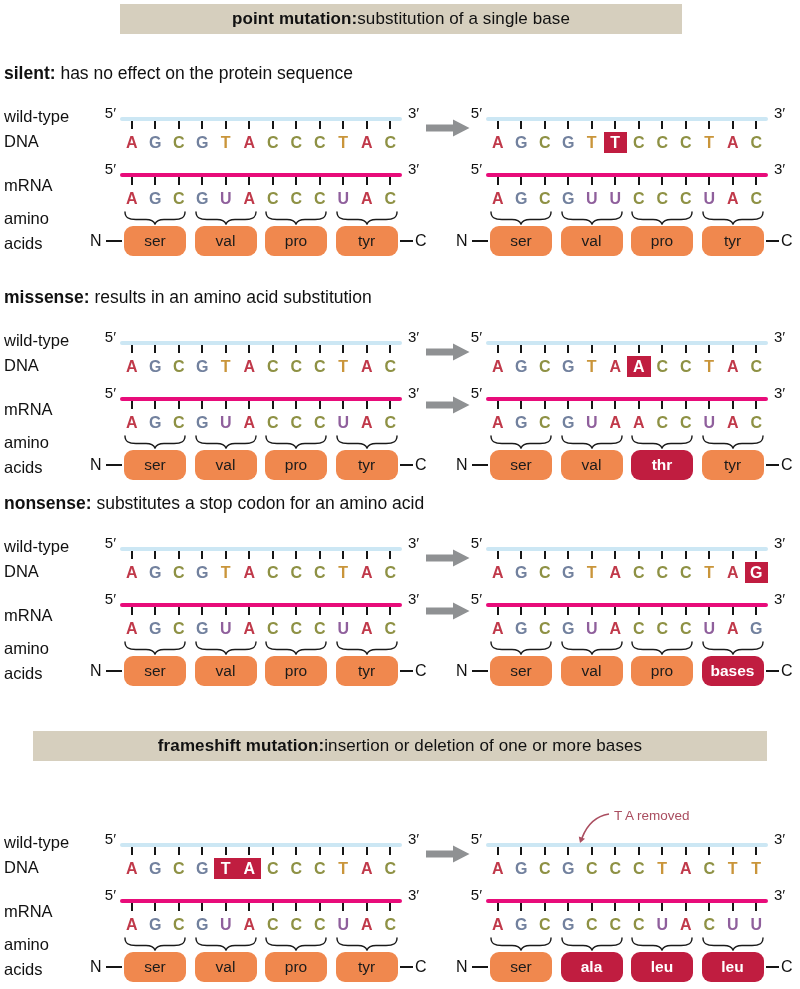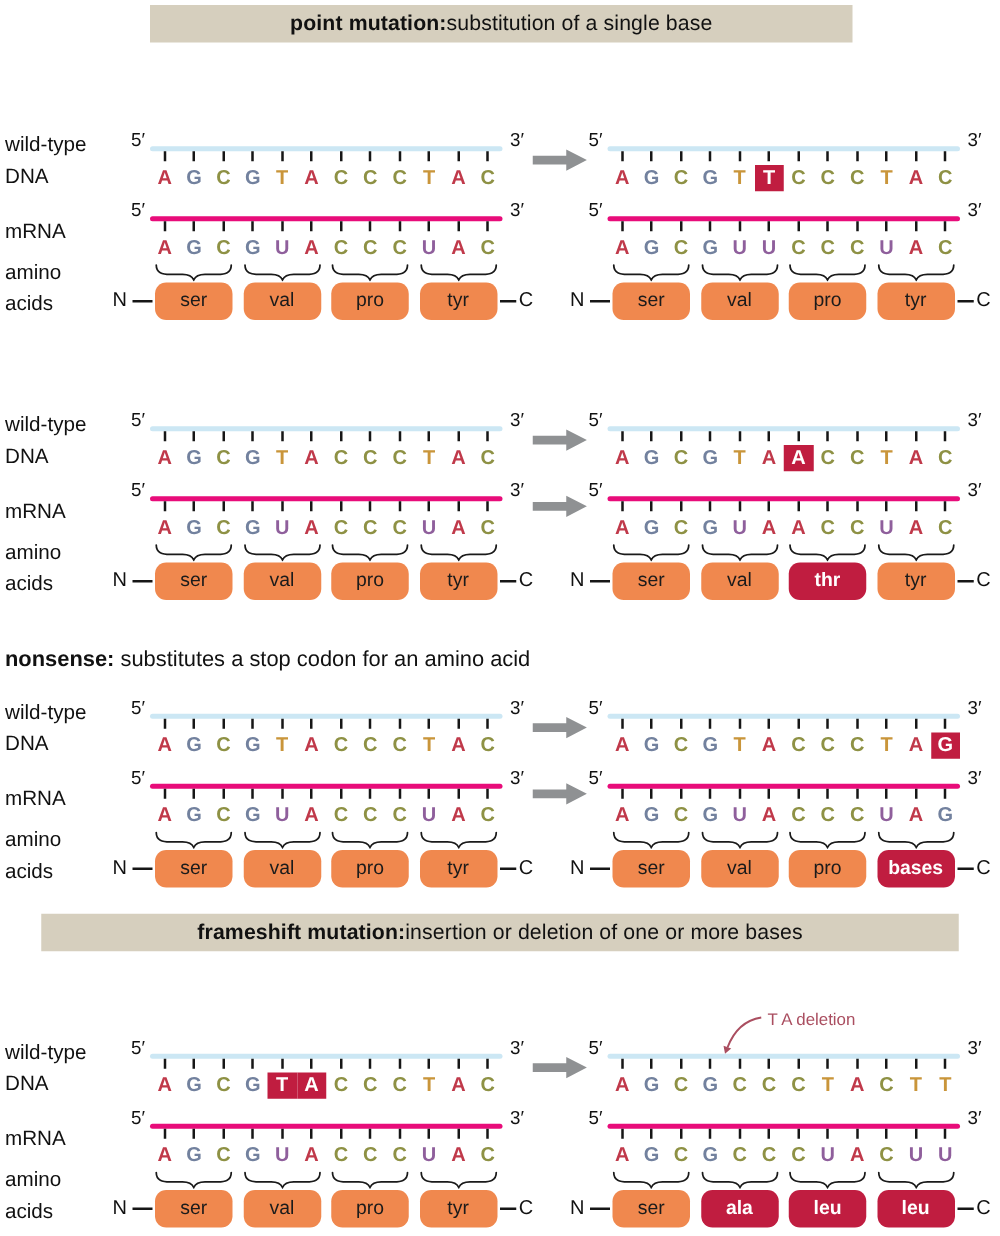--- a/index.html
+++ b/index.html
@@ -33,20 +33,21 @@
 <div id="figure">
     <div class="banner" style="top: 4px; left: 120px; width: 562px; background: rgb(214, 207, 190);">
       <b>point mutation:</b>
       <span> substitution of a single base</span>
     </div>
     <div class="banner" style="top: 731px; left: 33px; width: 734px; background: rgb(214, 207, 190);">
       <b>frameshift mutation:</b>
       <span> insertion or deletion of one or more bases</span>
     </div>
     <div class="section" style="top: 62px;">
+      <div class="heading" style="top: 0px;"><b>silent:</b><span> has no effect on the protein sequence</span></div>
       <div class="rowlabel" style="top: 42px;">
         <div>wild-type</div>
         <div>DNA</div>
       </div>
       <div class="rowlabel" style="top: 113px; line-height: 20px;">mRNA</div>
       <div class="rowlabel" style="top: 144px;">
         <div>amino</div>
         <div>acids</div>
       </div>
       <div class="prime" style="left: 92px; top: 43px;">5′</div>
@@ -315,20 +316,21 @@
       </div>
       <div class="ncterm" style="left: 456px; top: 170px;">N</div>
       <div class="dash" style="left: 472px; top: 178px; width: 16px;"></div>
       <div class="dash" style="left: 766px; top: 178px; width: 13px;"></div>
       <div class="ncterm" style="left: 781px; top: 170px;">C</div>
       <svg width="44" height="18" viewBox="0 0 44 18" class="arrow" style="left: 426px; top: 57px;">
         <path d="M0 5.5 L27 5.5 L27 0.5 L43.5 9 L27 17.5 L27 12.5 L0 12.5 Z" fill="#8f9193"></path>
       </svg>
     </div>
     <div class="section" style="top: 286px;">
+      <div class="heading" style="top: 0px;"><b>missense:</b><span> results in an amino acid substitution</span></div>
       <div class="rowlabel" style="top: 42px;">
         <div>wild-type</div>
         <div>DNA</div>
       </div>
       <div class="rowlabel" style="top: 113px; line-height: 20px;">mRNA</div>
       <div class="rowlabel" style="top: 144px;">
         <div>amino</div>
         <div>acids</div>
       </div>
       <div class="prime" style="left: 92px; top: 43px;">5′</div>
@@ -599,21 +601,21 @@
       <div class="dash" style="left: 472px; top: 178px; width: 16px;"></div>
       <div class="dash" style="left: 766px; top: 178px; width: 13px;"></div>
       <div class="ncterm" style="left: 781px; top: 170px;">C</div>
       <svg width="44" height="18" viewBox="0 0 44 18" class="arrow" style="left: 426px; top: 57px;">
         <path d="M0 5.5 L27 5.5 L27 0.5 L43.5 9 L27 17.5 L27 12.5 L0 12.5 Z" fill="#8f9193"></path>
       </svg>
       <svg width="44" height="18" viewBox="0 0 44 18" class="arrow" style="left: 426px; top: 110px;">
         <path d="M0 5.5 L27 5.5 L27 0.5 L43.5 9 L27 17.5 L27 12.5 L0 12.5 Z" fill="#8f9193"></path>
       </svg>
     </div>
-    <div class="section" style="top: 516px;">
+    <div class="section" style="top: 492px;">
       <div class="heading" style="top: 0px;"><b>nonsense:</b><span> substitutes a stop codon for an amino acid</span></div>
       <div class="rowlabel" style="top: 42px;">
         <div>wild-type</div>
         <div>DNA</div>
       </div>
       <div class="rowlabel" style="top: 113px; line-height: 20px;">mRNA</div>
       <div class="rowlabel" style="top: 144px;">
         <div>amino</div>
         <div>acids</div>
       </div>
@@ -1166,19 +1168,19 @@
       <div class="aminobox" style="left: 701.5px; top: 164px; width: 62px; background: rgb(192, 29, 64);">
         <span class="aminolabel mutant">leu</span>
       </div>
       <div class="ncterm" style="left: 456px; top: 170px;">N</div>
       <div class="dash" style="left: 472px; top: 178px; width: 16px;"></div>
       <div class="dash" style="left: 766px; top: 178px; width: 13px;"></div>
       <div class="ncterm" style="left: 781px; top: 170px;">C</div>
       <svg width="44" height="18" viewBox="0 0 44 18" class="arrow" style="left: 426px; top: 57px;">
         <path d="M0 5.5 L27 5.5 L27 0.5 L43.5 9 L27 17.5 L27 12.5 L0 12.5 Z" fill="#8f9193"></path>
       </svg>
-      <div class="annotation-text" style="left: 614px; top: 20px; color: rgb(170, 78, 96);">T A deletion</div>
+      <div class="annotation-text" style="left: 614px; top: 20px; color: rgb(170, 78, 96);">T A removed</div>
       <svg width="36" height="36" viewBox="0 0 36 36" class="annot-arrow" style="left: 576px; top: 22px;">
         <path d="M33 4 Q14 7 6 28" fill="none" stroke="#aa4e60" stroke-width="1.6"></path>
         <polygon points="4,33 9,28.8 2.8,26.6" fill="#aa4e60"></polygon>
       </svg>
     </div>
   </div>
 
 </body></html>

